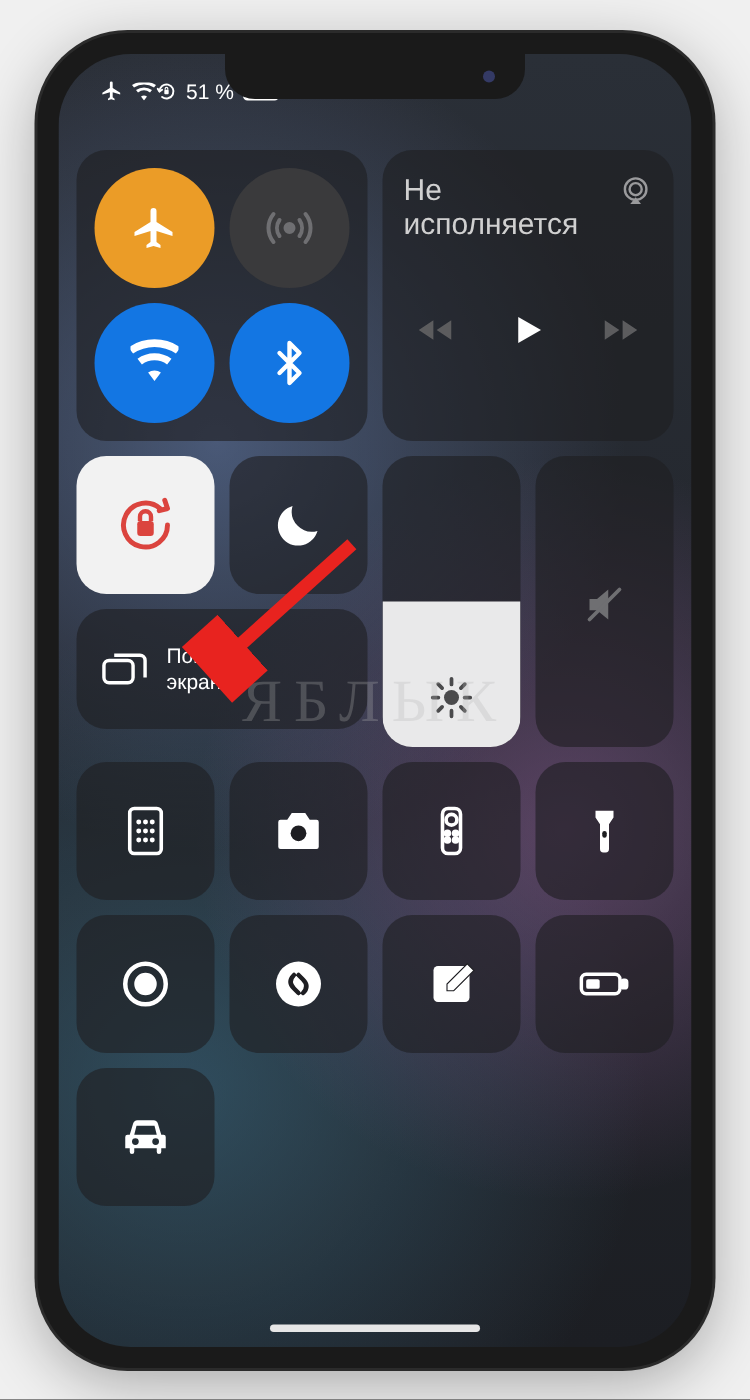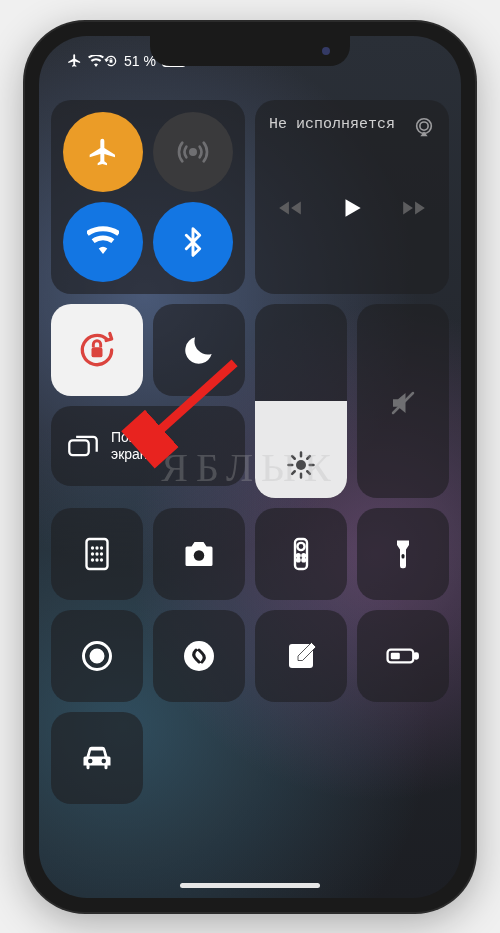--- a/index.html
+++ b/index.html
@@ -58,21 +58,21 @@
   .tile {
     background: rgba(30,30,34,0.62);
     border-radius: 20px;
     position: relative;
   }
   .conn { width: 194px; height: 194px; padding:12px; display:grid; grid-template-columns:1fr 1fr; grid-template-rows:1fr 1fr; gap:10px; }
   .cbtn { border-radius:50%; display:flex; align-items:center; justify-content:center; }
   .cbtn svg{width:32px;height:32px;}
   .media { width:194px; height:194px; padding:16px 14px; color:#989898; display:flex; flex-direction:column; }
   .media-head{display:flex;justify-content:space-between;align-items:flex-start;}
-  .media-title{font-size:15px; color:#d0d0d0;font-family:Liberation Mono, monospace;}
+  .media-title{font-size:20px; color:#d0d0d0;}
   .media-ctrls{flex:1; display:flex; align-items:center; justify-content:center; gap:36px;}
   .media-ctrls svg{width:26px;height:26px;}
   .two { display:flex; gap:10px; }
   .sq { width:92px; height:92px; border-radius:20px; display:flex; align-items:center; justify-content:center; }
   .lock-btn{ background:#f2f2f2; }
   .dnd-btn{ background: rgba(30,30,34,0.62); }
   .mirror{ width:194px; height:80px; background: rgba(30,30,34,0.62); border-radius:20px; display:flex; align-items:center; gap:12px; padding:0 16px; color:#fff; font-size:14px; line-height:1.15; }
   .sliders{ display:flex; gap:10px; }
   .slider{ width:92px; height:194px; background: rgba(30,30,34,0.62); border-radius:20px; position:relative; overflow:hidden; display:flex; align-items:flex-end; justify-content:center; }
   .slider .fill{ position:absolute; bottom:0; left:0; right:0; background:#e9e9ea; }

